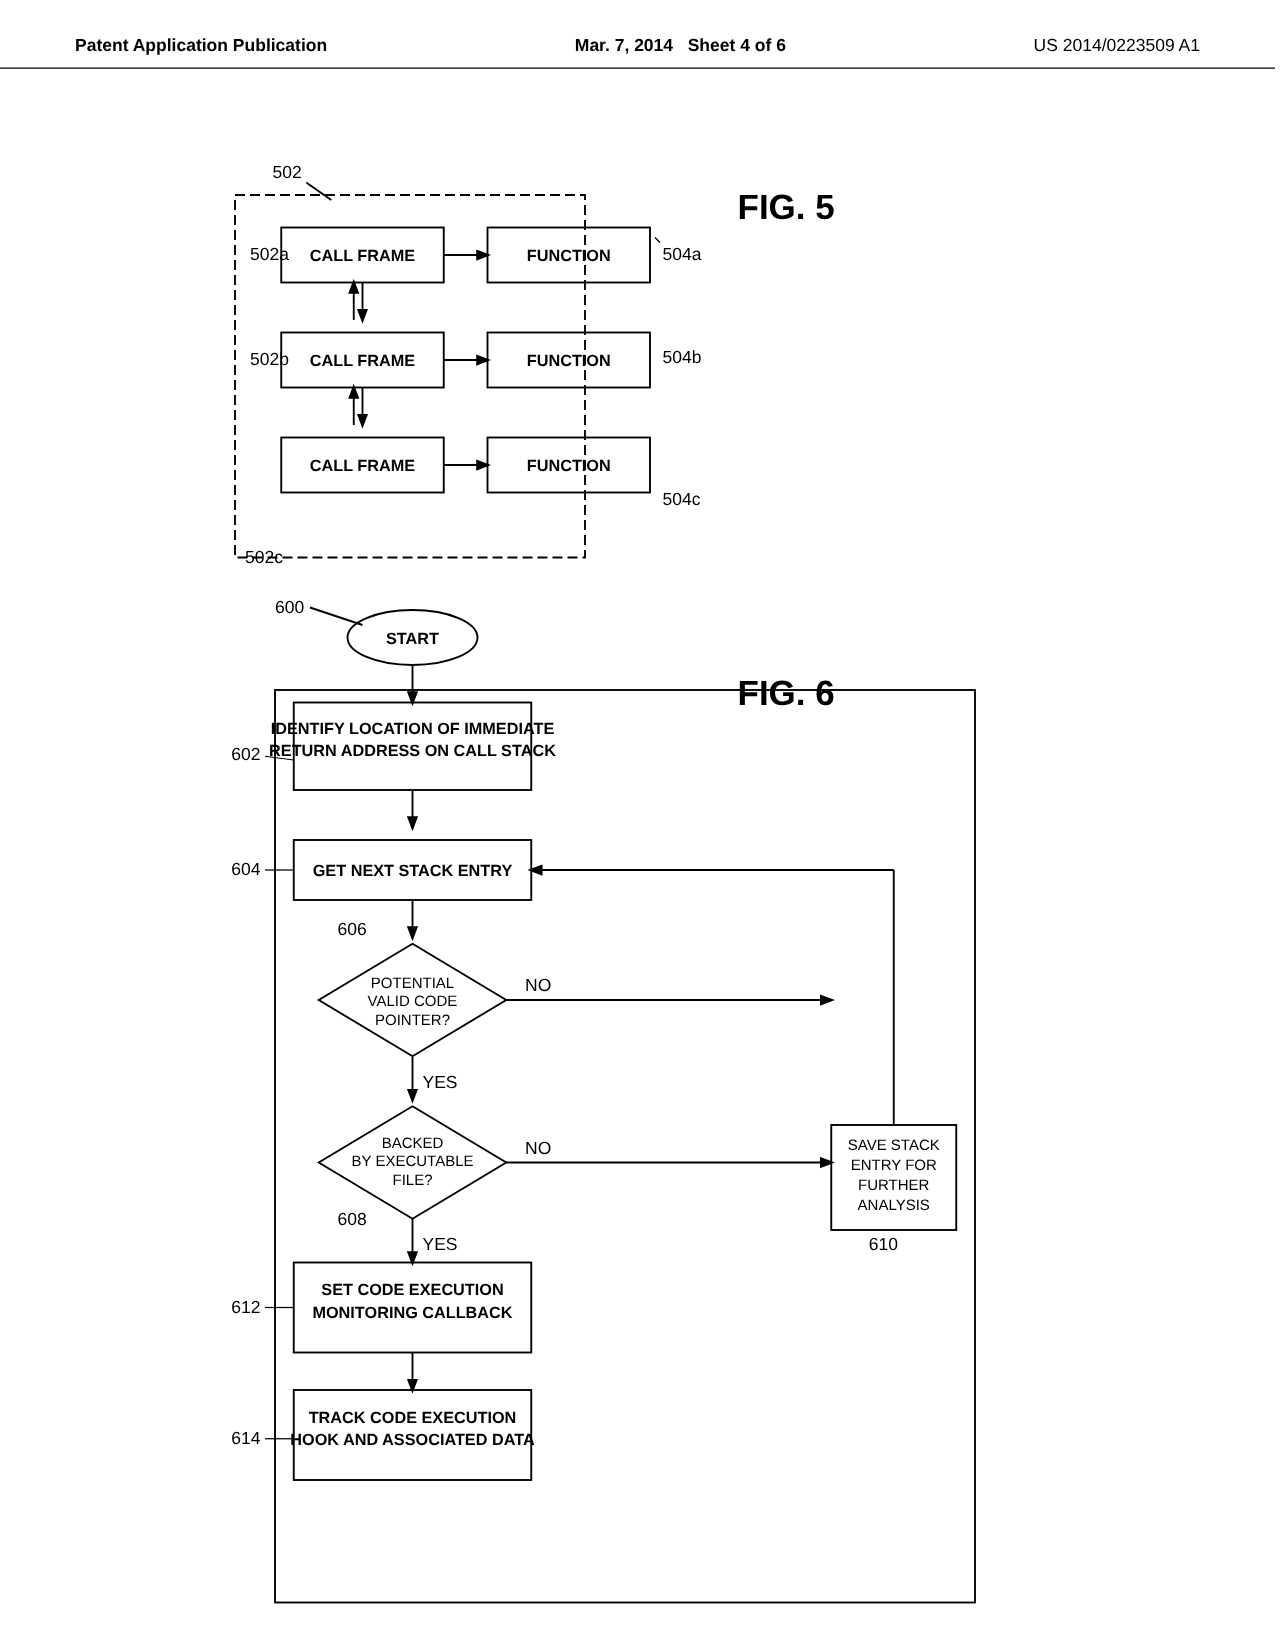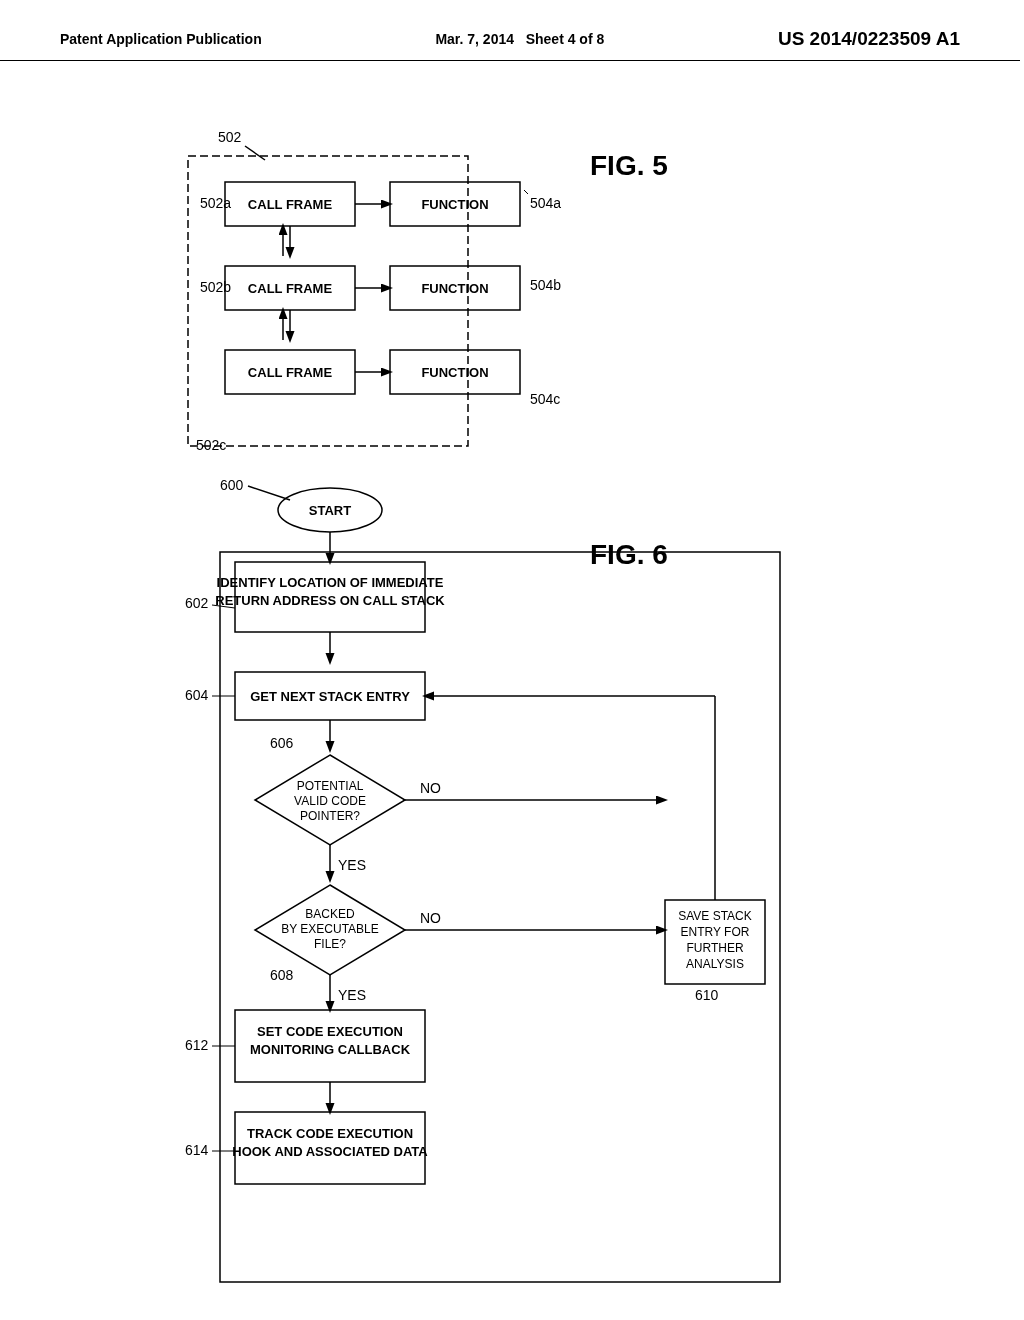--- a/index.html
+++ b/index.html
@@ -27,22 +27,22 @@
     }
     .header-left {
       font-size: 14px;
       font-weight: bold;
     }
     .header-center {
       font-size: 14px;
       font-weight: bold;
     }
     .header-right {
-      font-size: 19px;
-      font-weight: bold;
+      font-size: 14px;
+      font-weight: normal;
     }
     
     .diagram-area {
       position: absolute;
       top: 60px;
       left: 0;
       right: 0;
       bottom: 0;
     }
     svg {
@@ -76,21 +76,21 @@
     }
   </style>
 </head>
 <body>
 
 <div class="page">
 
   <div class="header">
     <span class="header-left">Patent Application Publication</span>
     <span class="header-center">
-      <span>Mar. 7, 2014</span>&nbsp;&nbsp;&nbsp;<span>Sheet 4 of 8</span>
+      <span>Mar. 7, 2014</span>&nbsp;&nbsp;&nbsp;<span>Sheet 4 of 6</span>
     </span>
     <span class="header-right">US 2014/0223509 A1</span>
   </div>
 
   <div class="diagram-area">
     <svg width="1024" height="1260">
 
       <text x="590" y="115" class="fig-label">FIG. 5</text>
 
       <text x="218" y="82" class="ref-label">502</text>

